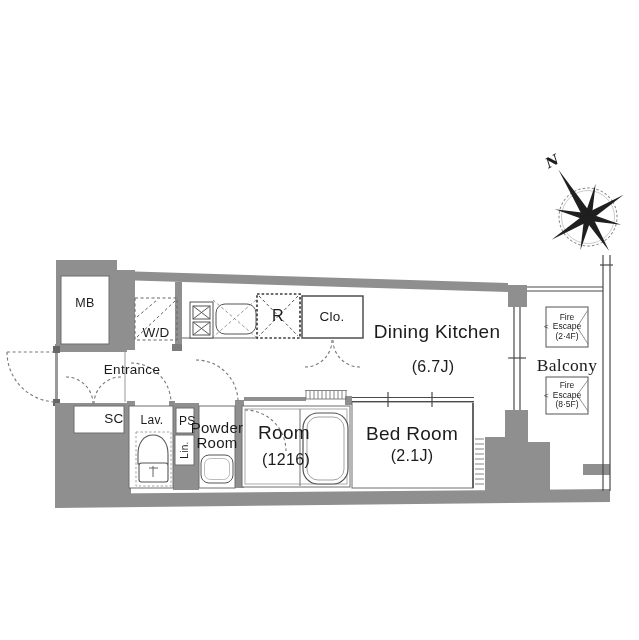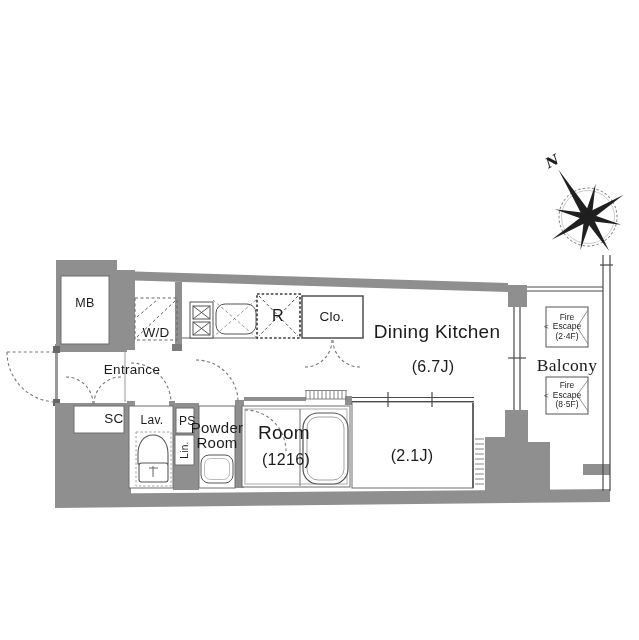--- a/index.html
+++ b/index.html
@@ -221,20 +221,21 @@
 <div class="lbl s13" style="left:156px;top:333px;">W/D</div>
 <div class="lbl s13" style="left:94px;top:370px;margin-left:38px;">Entrance</div>
 <div class="lbl s13" style="left:114px;top:419px;">SC</div>
 <div class="lbl s15" style="left:152px;top:420px;">Lav.</div>
 <div class="lbl vtext" style="left:185px;top:421px;">PS</div>
 <div class="lbl rot" style="left:184.5px;top:450px;">Lin.</div>
 <div class="lbl s11" style="left:217px;top:427px;">Powder</div>
 <div class="lbl s11" style="left:217px;top:442px;">Room</div>
 <div class="lbl s19" style="left:284px;top:432px;">Room</div>
 <div class="lbl s16" style="left:286px;top:460px;">(1216)</div>
+<div class="lbl s19" style="left:412px;top:433px;">Bed Room</div>
 <div class="lbl s16" style="left:412px;top:456px;">(2.1J)</div>
 <div class="lbl s19" style="left:437px;top:331px;">Dining Kitchen</div>
 <div class="lbl s16" style="left:433px;top:355px;margin-top:12px;">(6.7J)</div>
 <div class="lbl s16" style="left:278px;top:316px;">R</div>
 <div class="lbl s13" style="left:332px;top:317px;">Clo.</div>
 <div class="lbl s17" style="left:567px;top:366px;font-family:Liberation Serif, serif;">Balcony</div>
 
 <div class="fire-box" style="left:546px;top:307px;width:42px;height:40px;">
   <span class="fire-arrow">&lt;</span>
   <span>Fire</span>

